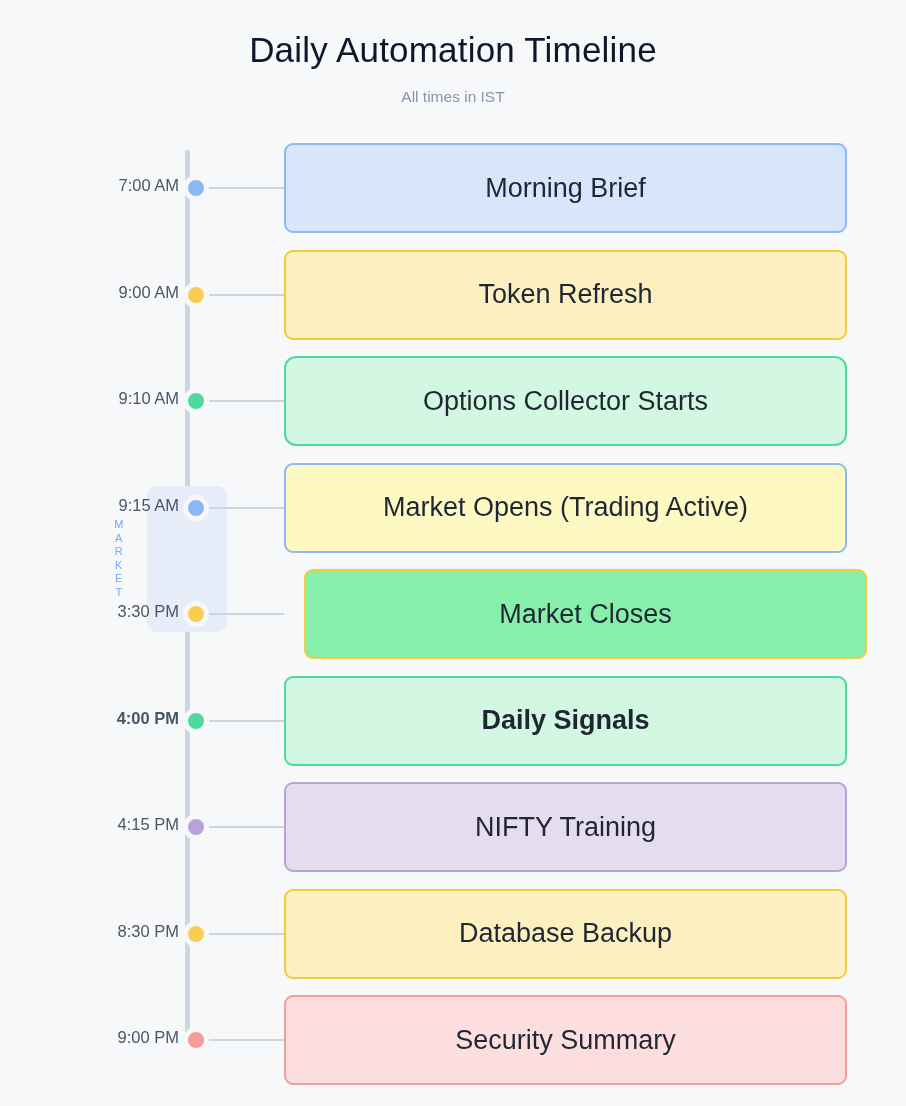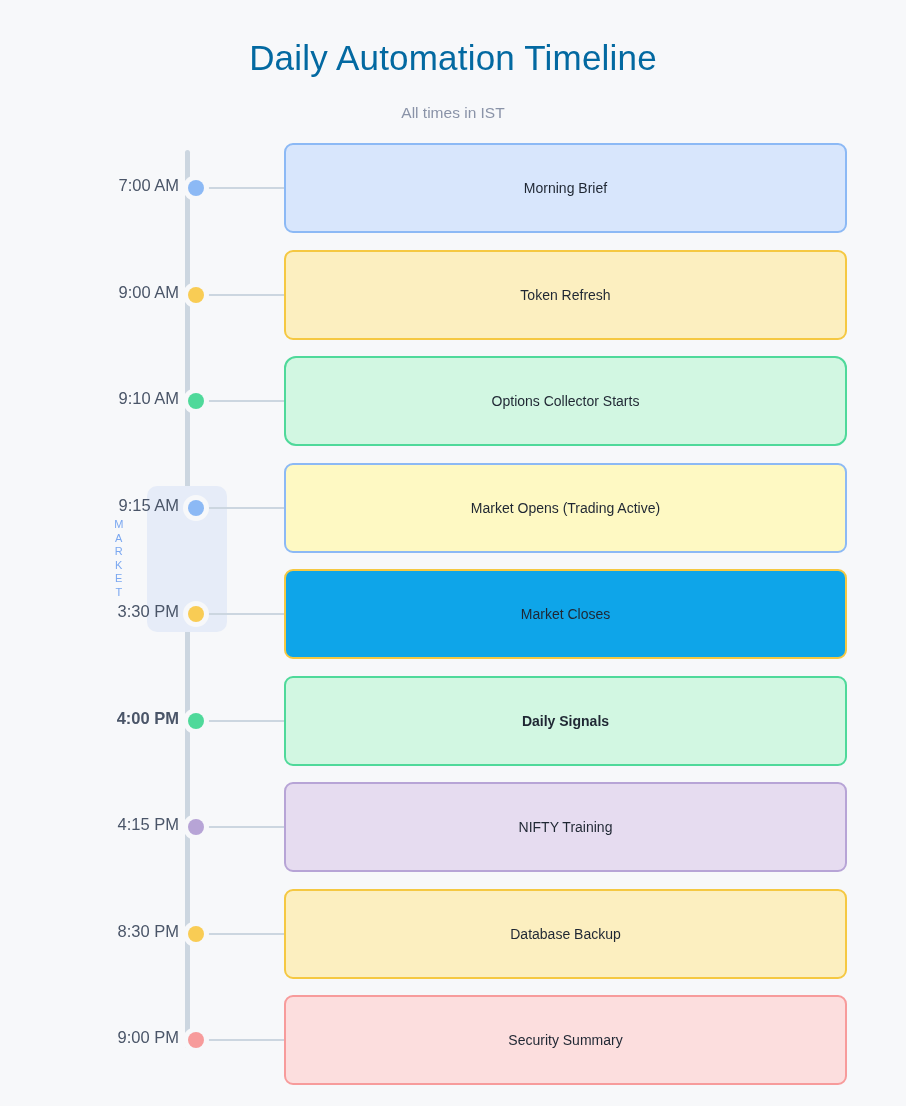--- a/index.html
+++ b/index.html
@@ -15,25 +15,25 @@
     position: relative;
   }
 
   
   .header {
     position: absolute;
     top: 0; left: 0; right: 0;
     text-align: center;
   }
   .page-title {
-    margin: 8px;
+    margin: 0;
     padding-top: 30px;
     font-size: 35px;
     font-weight: 400;
-    color: #0369a1;
+    color: #0f172a;
     letter-spacing: 0.2px;
   }
   .page-subtitle {
     margin: 0;
     padding-top: 18px;
     font-size: 15.5px;
     font-weight: 400;
     color: #8a93a8;
   }
 
@@ -125,21 +125,21 @@
     width: 563px;
     height: 90px;
     box-sizing: border-box;
     border: 2px solid #000;
     border-radius: 9px;
     display: flex;
     align-items: center;
     justify-content: center;
   }
   .card-label {
-    font-size: 14px;
+    font-size: 27px;
     color: #1f2733;
     padding: 0 12px;
   }
 </style>
 </head>
 <body>
 
 <div class="header">
   <h1 class="page-title">Daily Automation Timeline</h1>
   <p class="page-subtitle">All times in IST</p>
@@ -194,21 +194,21 @@
         <div class="card" style="background: #fef9c3; border-color: rgb(140, 185, 245);">
           <div class="card-label">Market Opens (Trading Active)</div>
         </div>
       </div>
       <div class="row" style="top: 569px; border-radius: 11px;">
         <div class="time-label">3:30 PM</div>
         <div class="connector"></div>
         <div class="dot-wrap">
           <div class="dot" style="background: rgb(249, 204, 84);"></div>
         </div>
-        <div class="card" style="background: #0ea5e9; border-color: rgb(245, 200, 66);">
+        <div class="card" style="background: #86efac; border-color: rgb(245, 200, 66); margin-left: 20px;">
           <div class="card-label">Market Closes</div>
         </div>
       </div>
       <div class="row" style="top: 675.5px; font-weight: bold;">
         <div class="time-label">4:00 PM</div>
         <div class="connector"></div>
         <div class="dot-wrap">
           <div class="dot" style="background: rgb(79, 217, 154);"></div>
         </div>
         <div class="card" style="background: rgb(210, 247, 226); border-color: rgb(79, 217, 154);">

